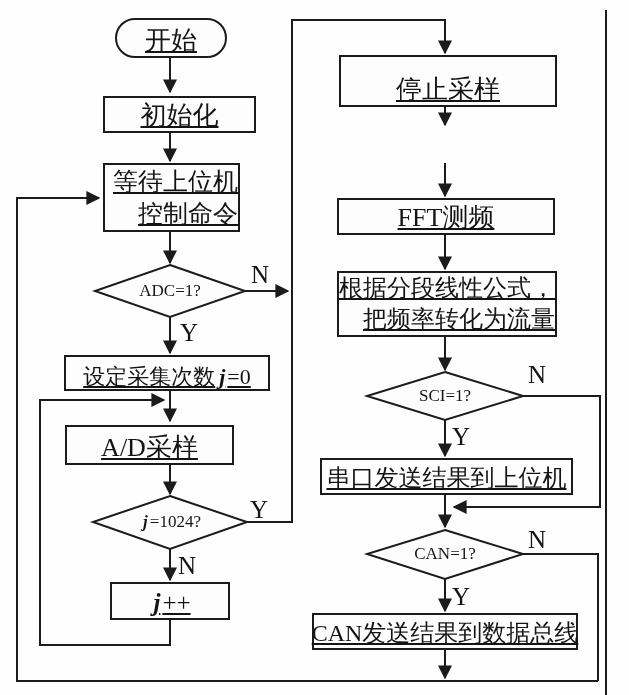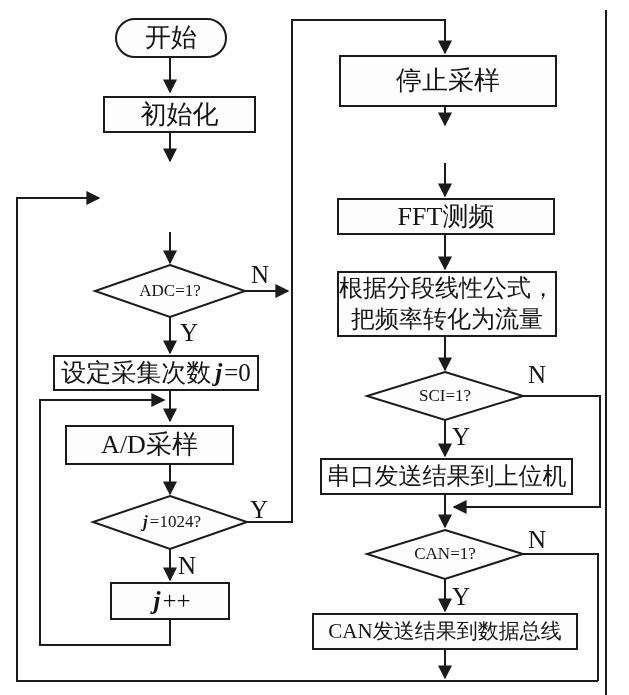--- a/index.html
+++ b/index.html
@@ -10,24 +10,25 @@
     font-family:"Liberation Serif","DejaVu Serif",serif;
     color:#141414;
     overflow:hidden;
   }
   #wires{position:absolute;left:0;top:0;width:629px;height:695px;}
   .node{
     position:absolute;
     box-sizing:border-box;
     border:2px solid #1b1b1b;
     background:#fdfdfd;
-    display:flex;align-items:center;justify-content:center;
+    display:flex;align-items:flex-end;justify-content:center;
     text-align:center;
     font-size:26px;line-height:1.15;
     white-space:nowrap;
+    text-decoration:underline;
   }
   .stadium{border-radius:22px;}
   .dtext{
     position:absolute;
     display:flex;align-items:center;justify-content:center;
     text-align:center;font-size:17px;white-space:nowrap;
     background:transparent;
   }
   .two-line{flex-direction:column;font-size:25px;line-height:32px;}
   .var{font-style:italic;font-weight:600;margin:0 2px 0 4px;}
@@ -82,26 +83,30 @@
   </svg>
 
   <div class="node stadium" style="left:115px;top:18px;width:112px;height:40px;">
     <span>开始</span>
   </div>
 
   <div class="node" style="left:103px;top:96px;width:153px;height:37px;">
     <span>初始化</span>
   </div>
 
+  <div class="node two-line" style="left:103px;top:163px;width:137px;height:69px;">
+    <span>等待上位机</span>
+    <span>控制命令</span>
+  </div>
 
   <div class="dtext" style="left:95px;top:277px;width:150px;height:28px;">
     <span>ADC=1?</span>
   </div>
 
-  <div class="node" style="left:53px;top:355px;width:206px;height:36px;font-size:25px;">
+  <div class="node" style="left:64px;top:355px;width:206px;height:36px;font-size:22px;">
     <span>设定采集次数</span>
       <span class="var">j</span>
       <span>=0</span>
   </div>
 
   <div class="node" style="left:65px;top:425px;width:169px;height:40px;">
     <span>A/D采样</span>
   </div>
 
   <div class="dtext" style="left:93px;top:508px;width:154px;height:28px;">
@@ -133,21 +138,21 @@
   </div>
 
   <div class="node" style="left:320px;top:458px;width:253px;height:37px;font-size:24px;">
     <span>串口发送结果到上位机</span>
   </div>
 
   <div class="dtext" style="left:367px;top:540px;width:156px;height:28px;">
     <span>CAN=1?</span>
   </div>
 
-  <div class="node" style="left:312px;top:613px;width:266px;height:37px;font-size:21px;">
+  <div class="node" style="left:312px;top:613px;width:266px;height:37px;font-size:24px;">
     <span>CAN发送结果到数据总线</span>
   </div>
 
   <span class="edge-label" style="left:251px;top:262px;">N</span>
   <span class="edge-label" style="left:180px;top:320px;">Y</span>
   <span class="edge-label" style="left:250px;top:497px;">Y</span>
   <span class="edge-label" style="left:178px;top:553px;">N</span>
   <span class="edge-label" style="left:528px;top:362px;">N</span>
   <span class="edge-label" style="left:452px;top:424px;">Y</span>
   <span class="edge-label" style="left:528px;top:527px;">N</span>

